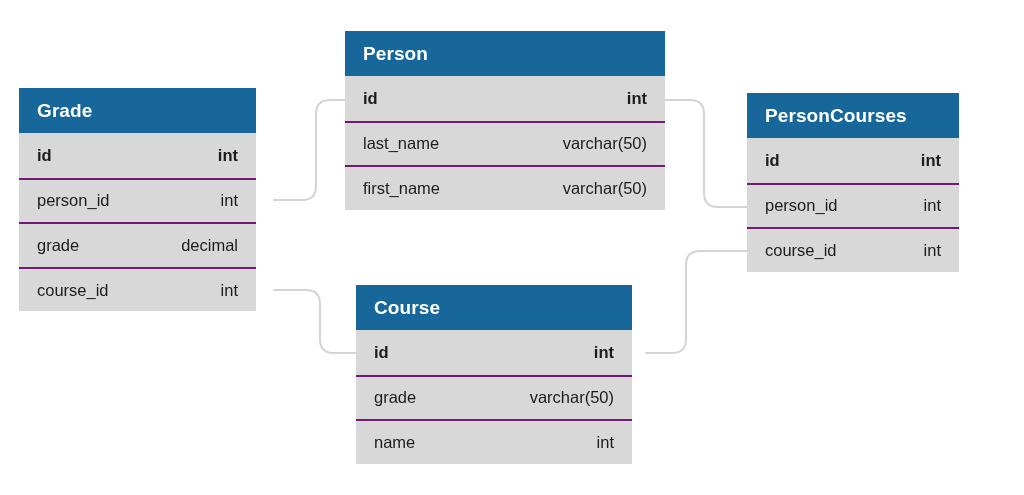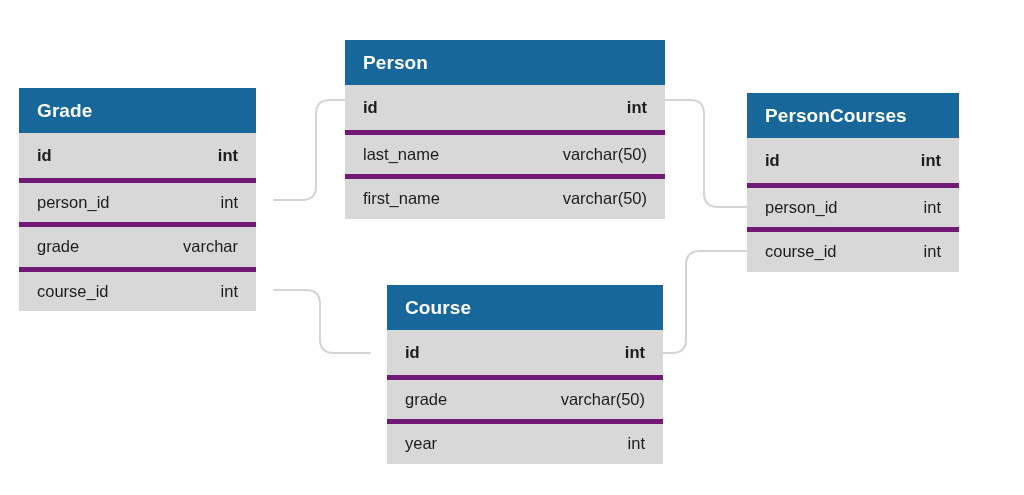--- a/index.html
+++ b/index.html
@@ -45,21 +45,21 @@
   }
   .entity-row {
     box-sizing: border-box;
     height: 44.6px;
     display: flex;
     align-items: center;
     justify-content: space-between;
     padding: 0 18px;
     font-size: 16.5px;
     color: #1c1c1c;
-    border-top: 5px solid #701a75;
+    border-top: 2px solid #701a75;
     background: #d8d8d8;
   }
   .entity-row:first-child {
     border-top: none;
   }
   .entity-row.pk .row-name,
   .entity-row.pk .row-type {
     font-weight: bold;
   }
   .row-name {
@@ -88,29 +88,29 @@
           <div class="entity-row pk">
             <span class="row-name">id</span>
             <span class="row-type">int</span>
           </div>
           <div class="entity-row">
             <span class="row-name">person_id</span>
             <span class="row-type">int</span>
           </div>
           <div class="entity-row">
             <span class="row-name">grade</span>
-            <span class="row-type">varchar</span>
+            <span class="row-type">decimal</span>
           </div>
           <div class="entity-row">
             <span class="row-name">course_id</span>
             <span class="row-type">int</span>
           </div>
         </div>
       </div>
-      <div class="entity" style="left: 345px; top: 40px; width: 320px;">
+      <div class="entity" style="left: 345px; top: 31px; width: 320px;">
         <div class="entity-header">Person</div>
         <div class="entity-rows">
           <div class="entity-row pk">
             <span class="row-name">id</span>
             <span class="row-type">int</span>
           </div>
           <div class="entity-row">
             <span class="row-name">last_name</span>
             <span class="row-type">varchar(50)</span>
           </div>
@@ -130,32 +130,32 @@
           <div class="entity-row">
             <span class="row-name">person_id</span>
             <span class="row-type">int</span>
           </div>
           <div class="entity-row">
             <span class="row-name">course_id</span>
             <span class="row-type">int</span>
           </div>
         </div>
       </div>
-      <div class="entity" style="left: 387px; top: 285px; width: 276px;">
+      <div class="entity" style="left: 356px; top: 285px; width: 276px;">
         <div class="entity-header">Course</div>
         <div class="entity-rows">
           <div class="entity-row pk">
             <span class="row-name">id</span>
             <span class="row-type">int</span>
           </div>
           <div class="entity-row">
             <span class="row-name">grade</span>
             <span class="row-type">varchar(50)</span>
           </div>
           <div class="entity-row">
-            <span class="row-name">year</span>
+            <span class="row-name">name</span>
             <span class="row-type">int</span>
           </div>
         </div>
       </div>
     </div>
 
 </div>
 
 </body></html>

